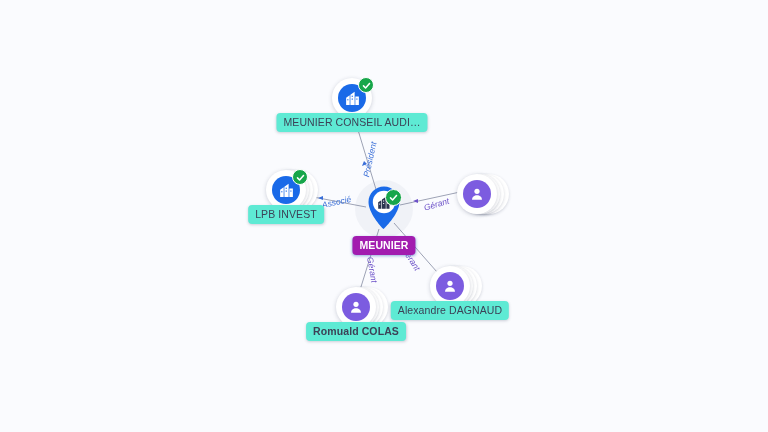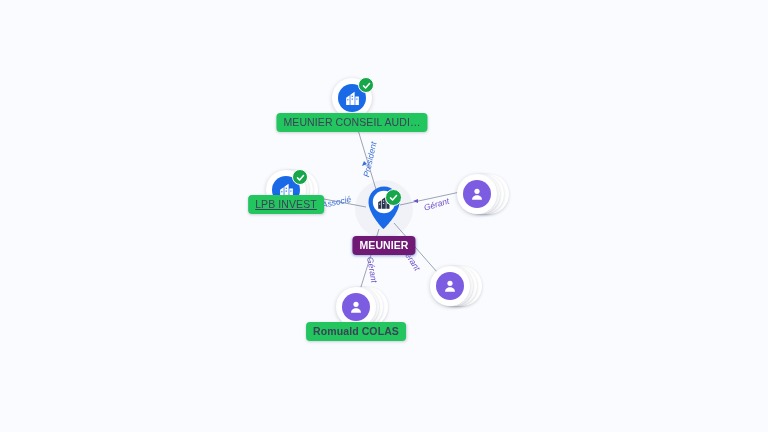--- a/index.html
+++ b/index.html
@@ -34,25 +34,25 @@
          background:#17a64a;border:1.5px solid #ffffff;
          display:flex;align-items:center;justify-content:center;}
 
   
   .halo{position:absolute;left:50%;top:50%;transform:translate(-50%,-50%);
         width:58px;height:58px;border-radius:50%;background:rgba(120,130,160,.07);}
   .pin{position:relative;width:38px;height:48px;}
 
   
   .label{position:absolute;transform:translate(-50%,0);
-         background:#22c55e;color:#3c4257;
+         background:#5eead4;color:#3c4257;
          font-size:10.5px;letter-spacing:.1px;white-space:nowrap;
          padding:3px 7px 4px 7px;border-radius:4px;
          box-shadow:0 1px 3px rgba(40,50,80,.22);}
-  .label.primary{background:#701a75;color:#ffffff;font-weight:bold;
+  .label.primary{background:#a21caf;color:#ffffff;font-weight:bold;
                  box-shadow:0 1px 3px rgba(26,80,180,.45);}
 
   
   .edge-label{position:absolute;font-size:8.5px;font-style:italic;
               white-space:nowrap;transform-origin:0 50%;}
   .edge-label.blue{color:#3a6fd8;}
   .edge-label.purple{color:#6d52c8;}
 </style>
 </head>
 <body style="background: rgb(250, 251, 254);">
@@ -123,21 +123,21 @@
           <rect x="17.4" y="12" width="1.6" height="1.6" fill="#1a6ae8"></rect>
         </svg>
       </div>
       <div class="badge">
         <svg width="9" height="9" viewBox="0 0 24 24" fill="none" stroke="#ffffff" stroke-width="4" stroke-linecap="round" stroke-linejoin="round">
           <polyline points="4,13 9.5,18.5 20,6.5"></polyline>
         </svg>
       </div>
     </div>
   </div>
-  <div class="label" style="left:286px;top:195px;text-decoration:underline;">LPB INVEST</div>
+  <div class="label" style="left:286px;top:205px;">LPB INVEST</div>
 
   <div class="node" style="left:477px;top:194px;">
     <div class="stack s3"></div>
     <div class="stack s2"></div>
     <div class="stack s1"></div>
     <div class="disc">
       <div class="inner person">
         <svg width="16" height="16" viewBox="0 0 24 24" fill="#ffffff">
           <circle cx="12" cy="8" r="3.9"></circle>
           <path d="M4.6 20.5c0-4.1 3.3-6.6 7.4-6.6s7.4 2.5 7.4 6.6H4.6z"></path>
@@ -152,20 +152,21 @@
     <div class="stack s1"></div>
     <div class="disc">
       <div class="inner person">
         <svg width="16" height="16" viewBox="0 0 24 24" fill="#ffffff">
           <circle cx="12" cy="8" r="3.9"></circle>
           <path d="M4.6 20.5c0-4.1 3.3-6.6 7.4-6.6s7.4 2.5 7.4 6.6H4.6z"></path>
         </svg>
       </div>
     </div>
   </div>
+  <div class="label" style="left:450px;top:301px;">Alexandre DAGNAUD</div>
 
   <div class="node" style="left:356px;top:307px;">
     <div class="stack s3"></div>
     <div class="stack s2"></div>
     <div class="stack s1"></div>
     <div class="disc">
       <div class="inner person">
         <svg width="16" height="16" viewBox="0 0 24 24" fill="#ffffff">
           <circle cx="12" cy="8" r="3.9"></circle>
           <path d="M4.6 20.5c0-4.1 3.3-6.6 7.4-6.6s7.4 2.5 7.4 6.6H4.6z"></path>

